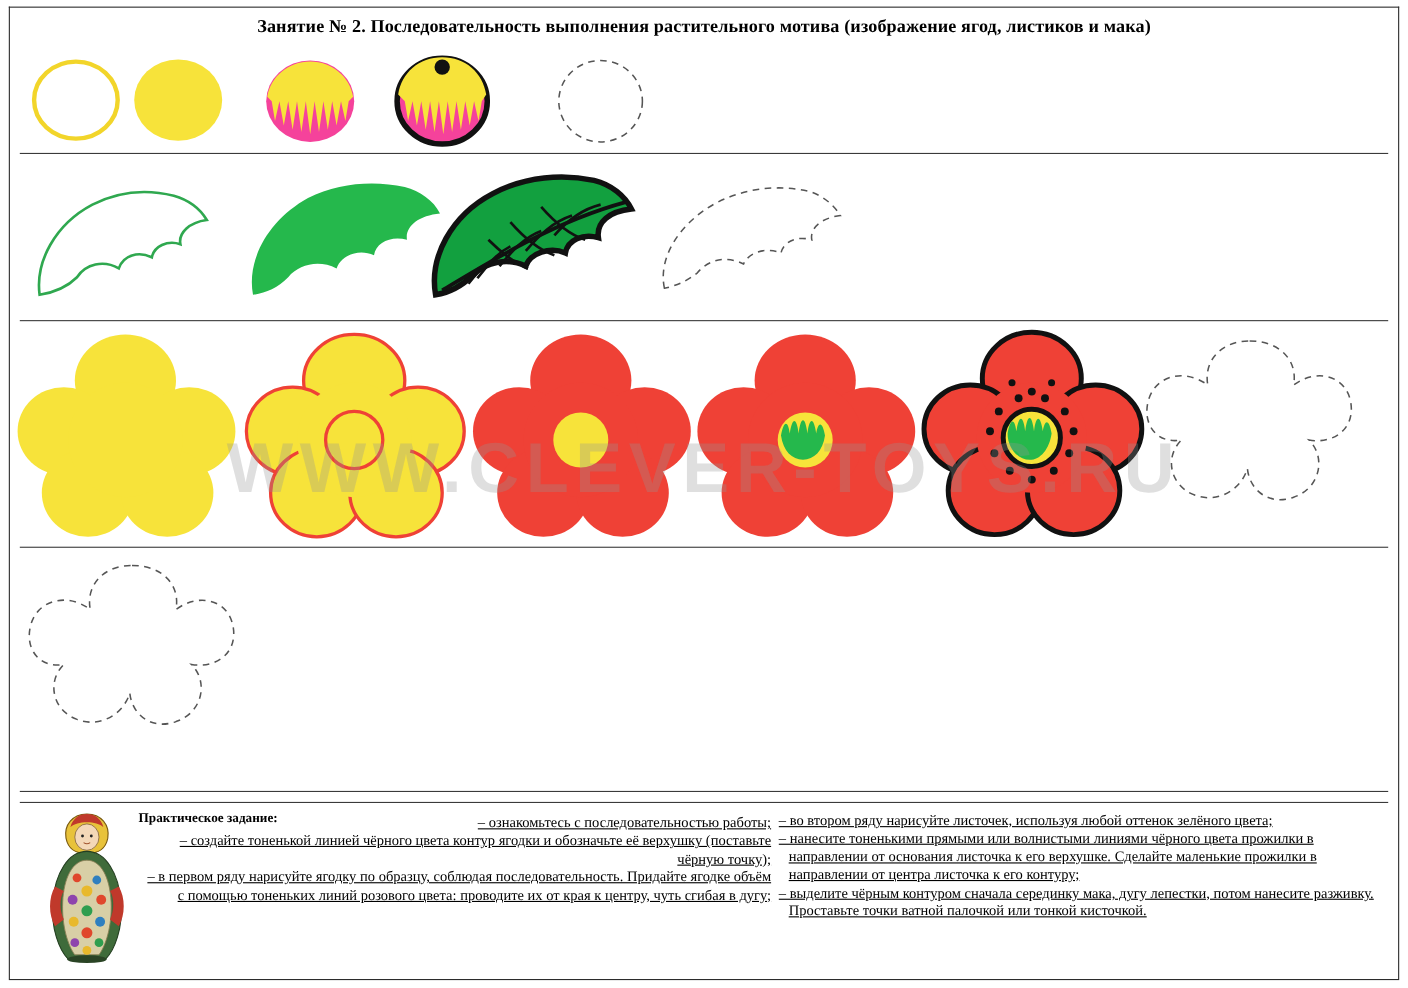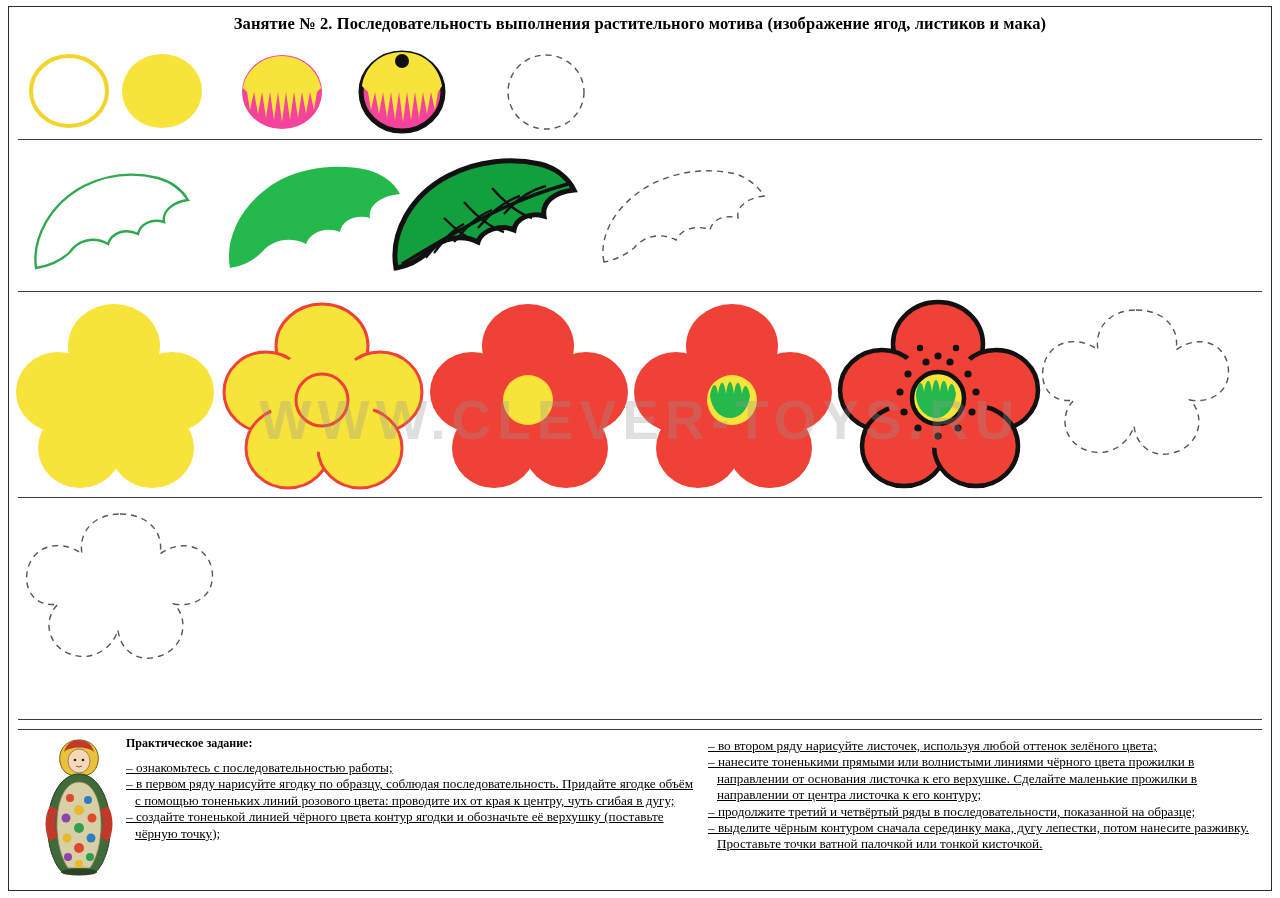--- a/index.html
+++ b/index.html
@@ -87,21 +87,21 @@
 
   
   .watermark {
     position: absolute;
     left: 0;
     top: 388px;
     width: 1280px;
     text-align: center;
     font-family: "Liberation Sans", sans-serif;
     font-weight: bold;
-    font-size: 55px;
+    font-size: 64px;
     letter-spacing: 6px;
     color: rgba(150,150,150,0.30);
     pointer-events: none;
     white-space: nowrap;
   }
 
   
   .task-area {
     position: absolute;
     left: 18px;
@@ -124,22 +124,23 @@
     font-weight: bold;
   }
   .task-col {
     position: absolute;
     font-size: 13.2px;
     line-height: 16.4px;
     text-decoration: underline;
   }
   .task-col.left {
     left: 108px;
-    top: 24px;
+    top: 4px;
     width: 575px;
+    text-align: right;
   }
   .task-col.right {
     left: 690px;
     top: 2px;
     width: 560px;
   }
   .task-col p {
     margin: 0 0 0 0;
     text-indent: -9px;
     padding-left: 9px;
@@ -423,25 +424,24 @@
         <path d="M74 70 C80 80 80 96 74 106 L66 100 C70 92 70 80 66 74 Z" fill="#c0392b"></path>
 
         <ellipse cx="45" cy="136" rx="18" ry="3.5" fill="#2a4425"></ellipse>
       </svg>
     </div>
 
     <div class="task-head">Практическое задание:</div>
 
     <div class="task-col left">
       <p>– ознакомьтесь с последовательностью работы;</p>
+      <p>– создайте тоненькой линией чёрного цвета контур ягодки и обозначьте её верхушку (поставьте чёрную точку);</p>
       <p>– в первом ряду нарисуйте ягодку по образцу, соблюдая последовательность. Придайте ягодке объём с помощью тоненьких линий розового цвета: проводите их от края к центру, чуть сгибая в дугу;</p>
-      <p>– создайте тоненькой линией чёрного цвета контур ягодки и обозначьте её верхушку (поставьте чёрную точку);</p>
     </div>
 
     <div class="task-col right">
       <p>– во втором ряду нарисуйте листочек, используя любой оттенок зелёного цвета;</p>
       <p>– нанесите тоненькими прямыми или волнистыми линиями чёрного цвета прожилки в направлении от основания листочка к его верхушке. Сделайте маленькие прожилки в направлении от центра листочка к его контуру;</p>
-      <p>– продолжите третий и четвёртый ряды в последовательности, показанной на образце;</p>
       <p>– выделите чёрным контуром сначала серединку мака, дугу лепестки, потом нанесите разживку. Проставьте точки ватной палочкой или тонкой кисточкой.</p>
     </div>
   </div>
 
 </div>
 
 </body></html>

